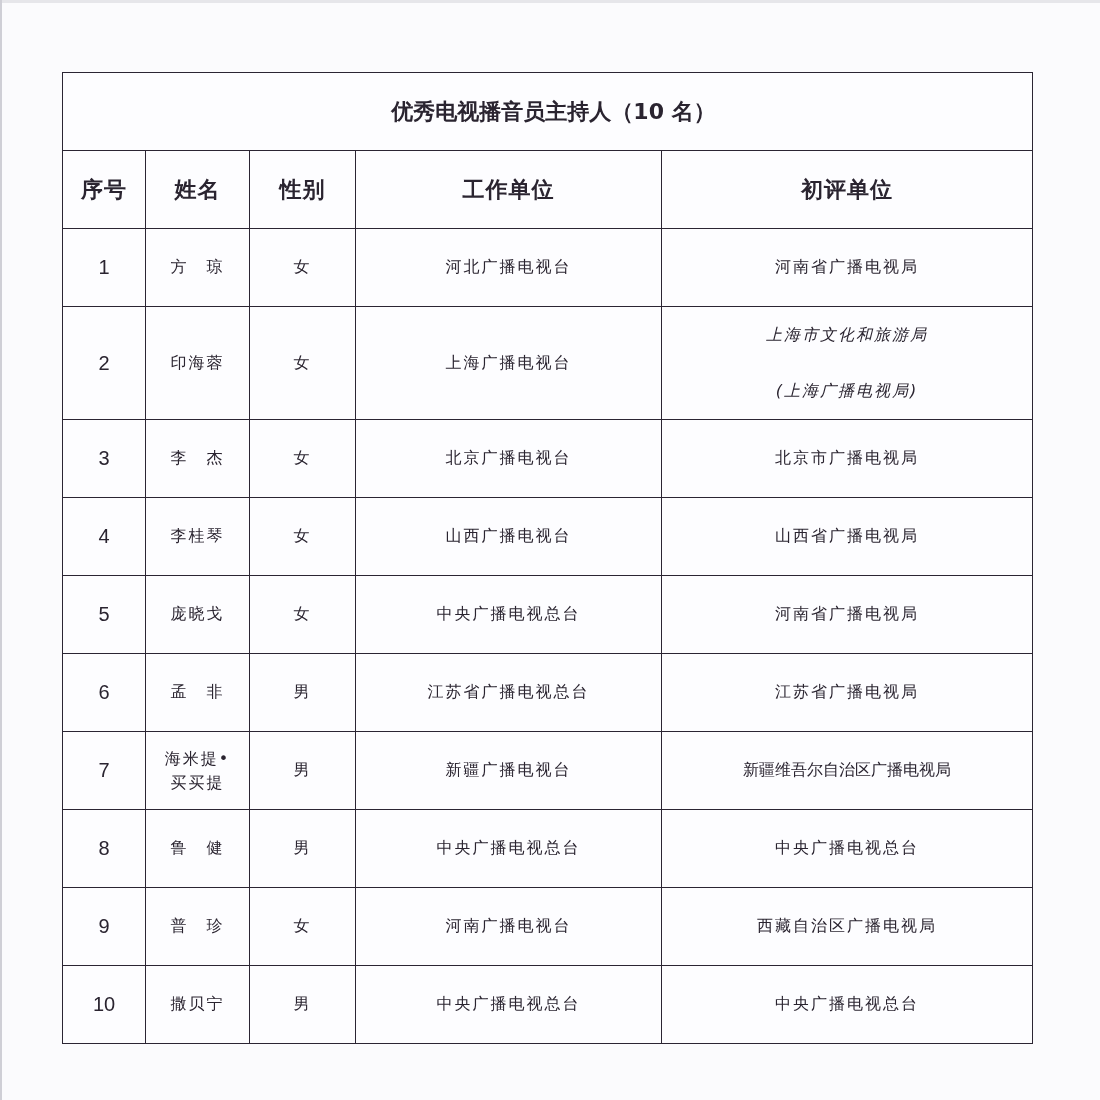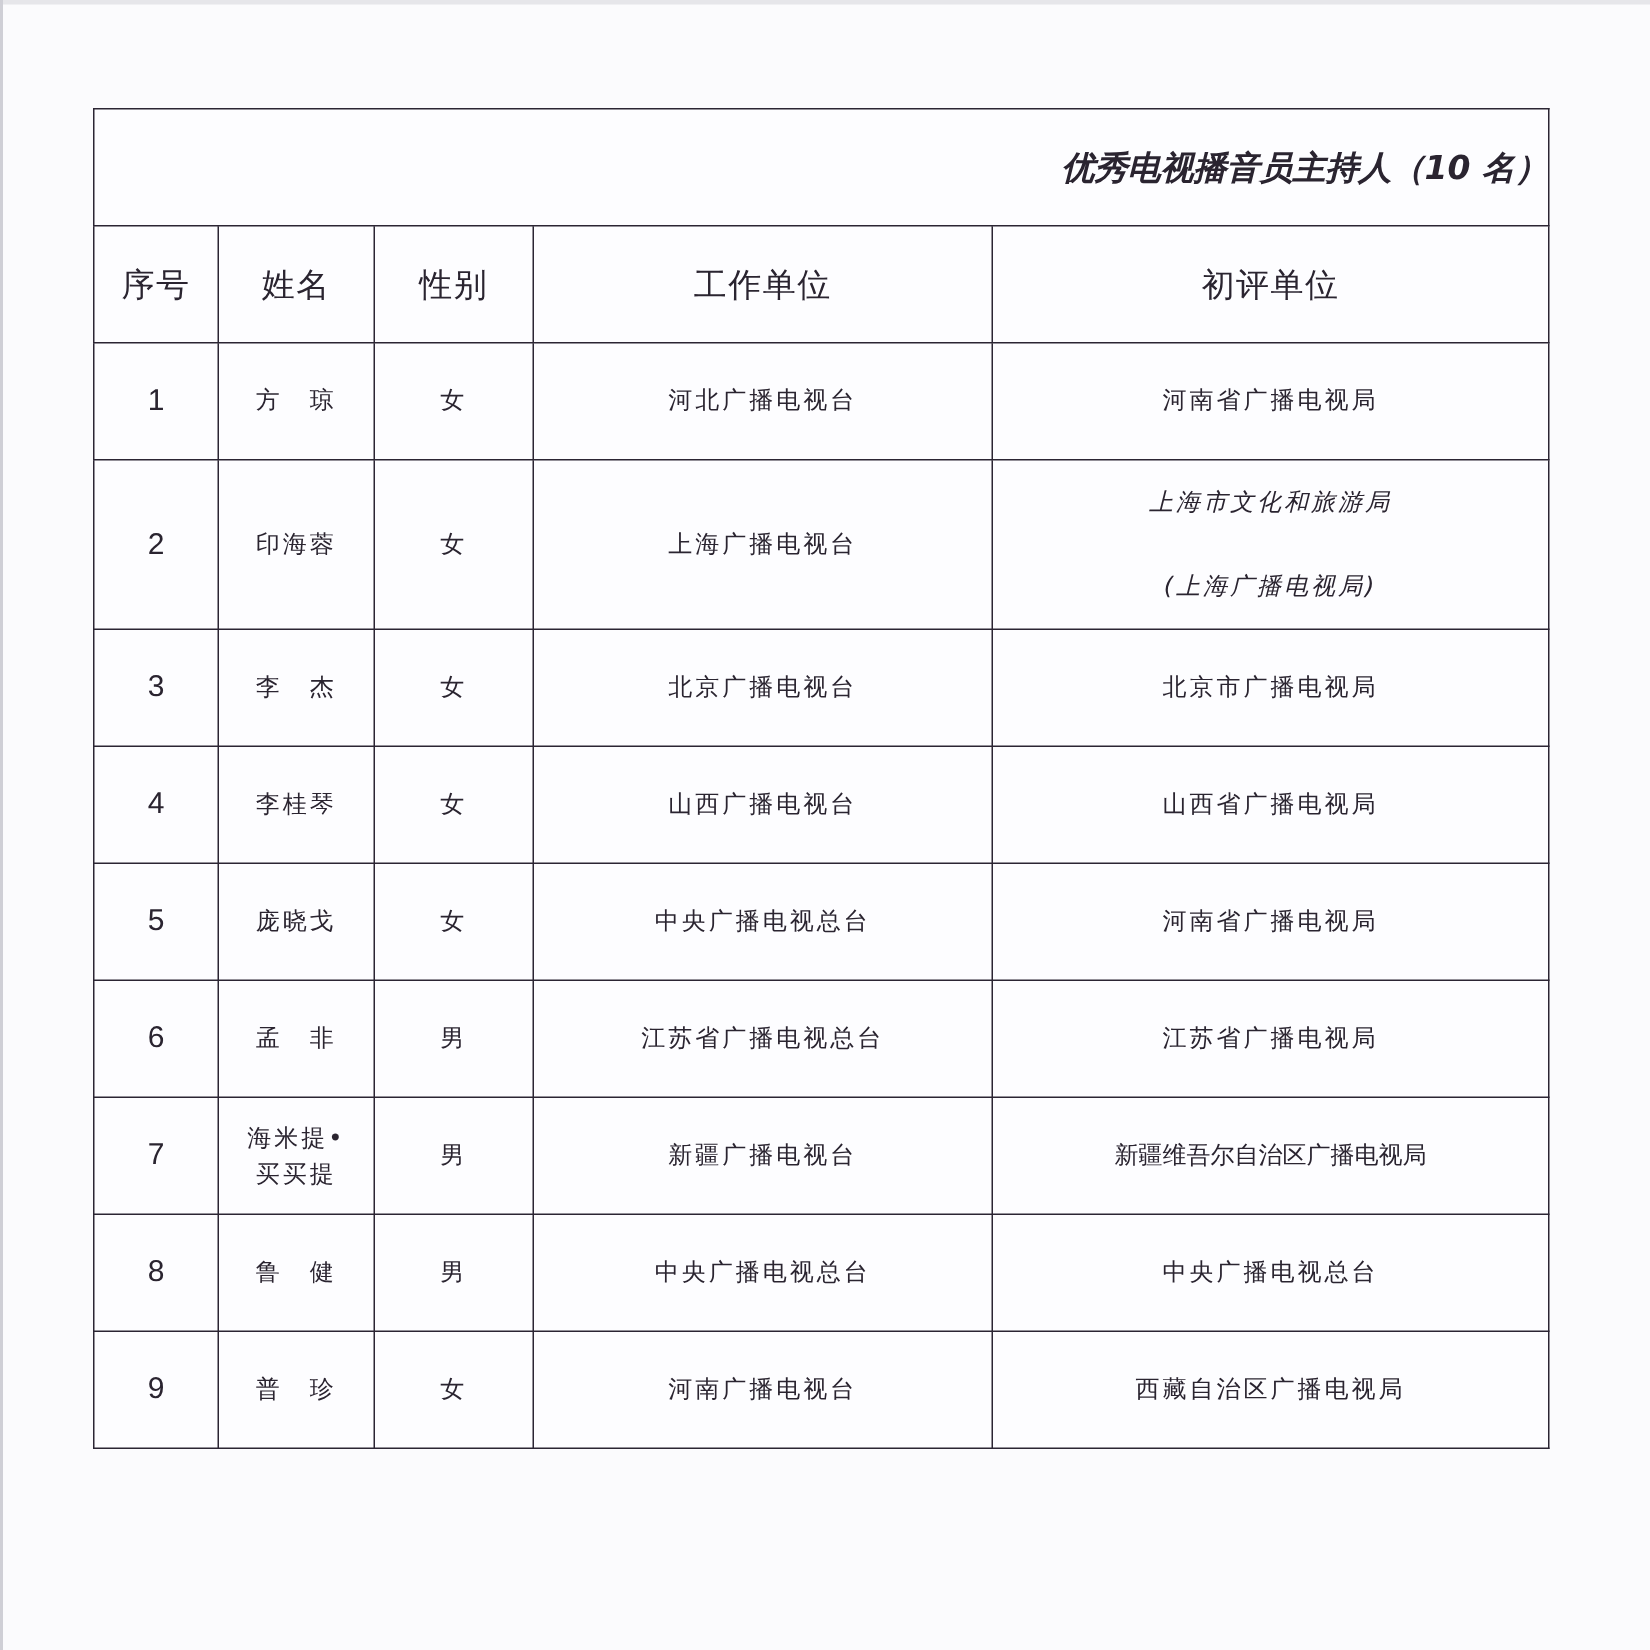--- a/index.html
+++ b/index.html
@@ -25,31 +25,30 @@
     border: 1.5px solid #2b2533;
     text-align: center;
     vertical-align: middle;
     padding: 0;
     font-size: 16px;
     font-weight: normal;
     letter-spacing: 2px;
   }
   table.doc tr.title td {
     height: 77px;
-    text-align: right;
+    text-align: center;
     padding-left: 12px;
     font-size: 22px;
     font-weight: bold;
     letter-spacing: 0;
     border-bottom: 1.5px solid #2b2533;
-    font-style: italic;
   }
   table.doc tr.head th {
     height: 77px;
-    font-weight: normal;
+    font-weight: bold;
     font-size: 22px;
     letter-spacing: 1px;
   }
   table.doc td.seq { font-family: "Liberation Sans", sans-serif; font-size: 20px; letter-spacing: 0; }
   table.doc tr.r td { height: 77px; }
   table.doc tr.r.tall td { height: 104px; }
   .two-line { line-height: 56px; font-style: italic; }
   .name-small { font-size: 18px; line-height: 24px; letter-spacing: 1px; }
   col.c1 { width: 83px; }
   col.c2 { width: 104px; }
@@ -154,14 +153,21 @@
   </tr>
 
   <tr class="r">
     <td class="seq">9</td>
     <td>普　珍</td>
     <td>女</td>
     <td>河南广播电视台</td>
     <td>西藏自治区广播电视局</td>
   </tr>
 
+  <tr class="r">
+    <td class="seq">10</td>
+    <td>撒贝宁</td>
+    <td>男</td>
+    <td>中央广播电视总台</td>
+    <td>中央广播电视总台</td>
+  </tr>
 </tbody>
   </table>
 
 </body></html>

